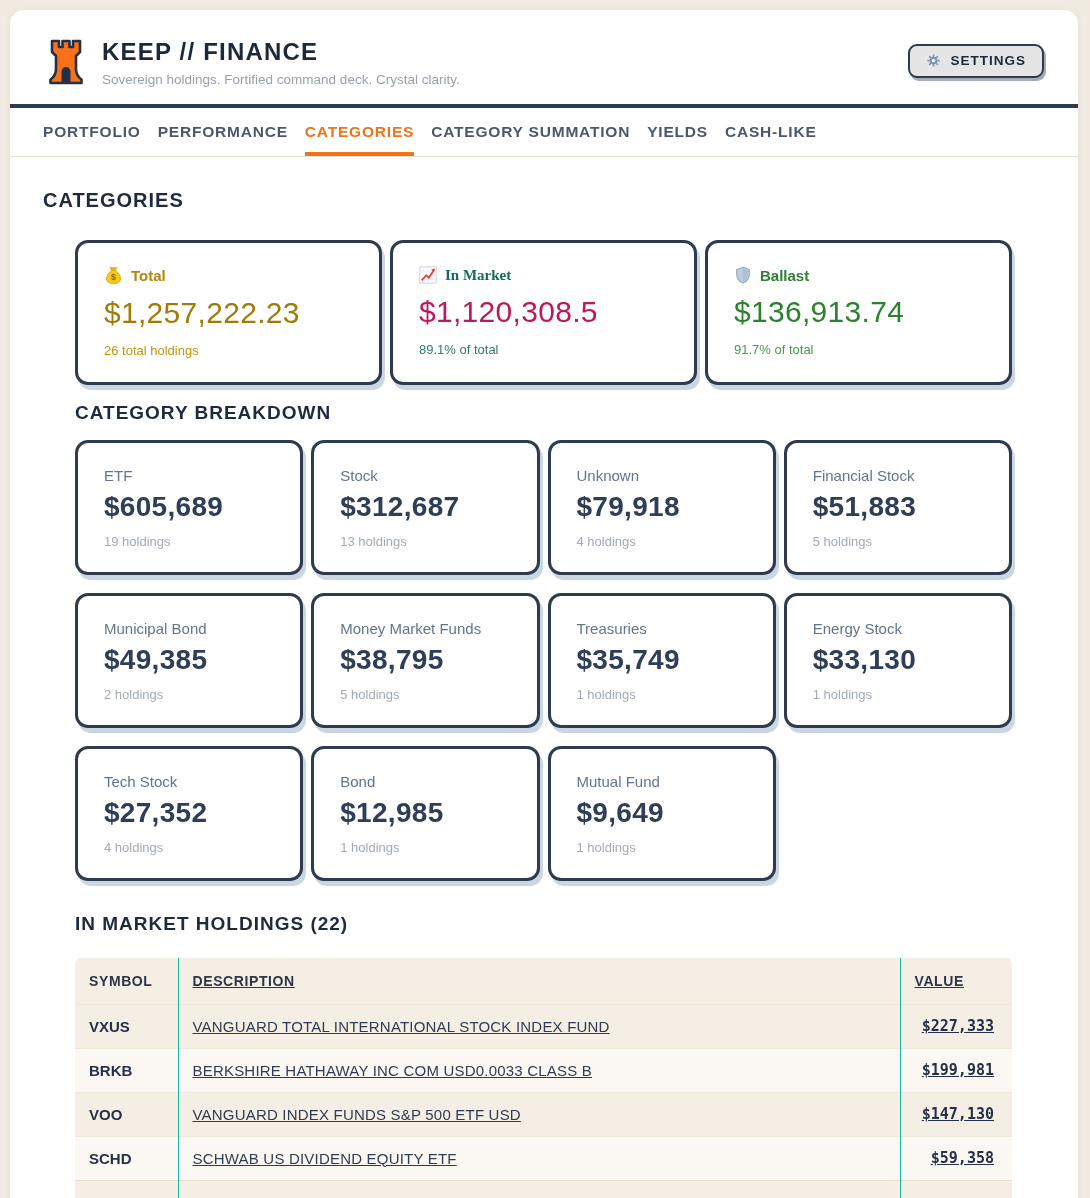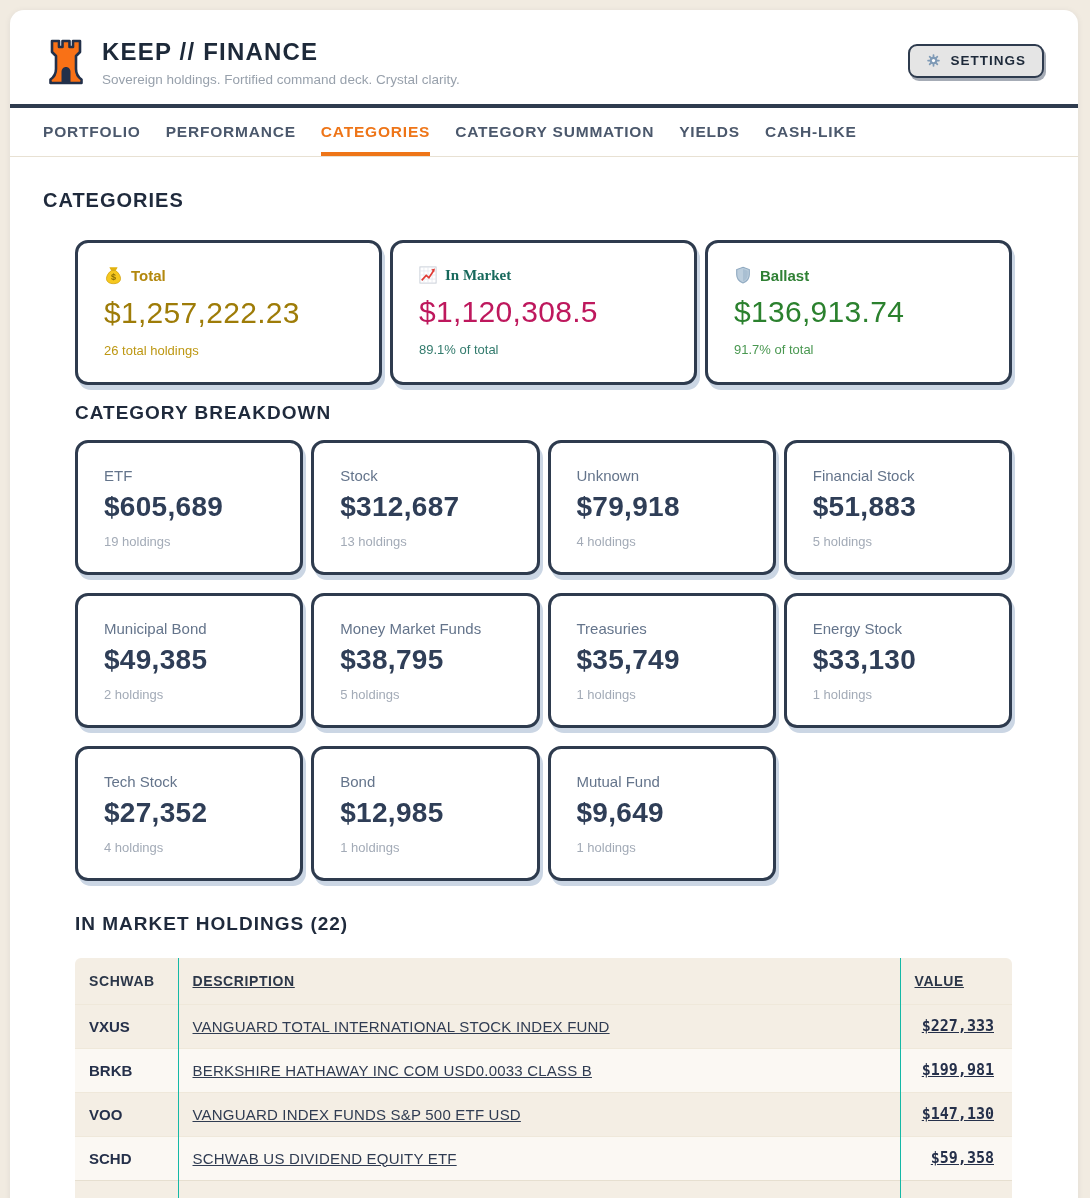--- a/index.html
+++ b/index.html
@@ -36,21 +36,21 @@
     display: flex; align-items: center; gap: 9px;
     background: #e5e5e5; border: 2.5px solid #2e3b4e; border-radius: 9px;
     padding: 7px 16px 8px;
     font-family: inherit; font-size: 13.5px; font-weight: 700;
     letter-spacing: 1px; color: #1d2939;
     box-shadow: 2px 3px 0 rgba(44,58,80,.42);
     cursor: pointer;
   }
   
   .nav {
-    display: flex; align-items: stretch; gap: 25px;
+    display: flex; align-items: stretch; gap: 17px;
     height: 49px; padding: 0 33px;
     border-bottom: 1px solid #e8e1d3;
   }
   .tab {
     position: relative; display: flex; align-items: center;
     font-size: 15.5px; font-weight: 700; letter-spacing: 0.8px;
     color: #4b586c; cursor: pointer; white-space: nowrap;
   }
   .tab.active { color: #ee7518; }
   .tab.active::after {
@@ -291,21 +291,21 @@
       <h3 class="sub-title holdings-title">IN MARKET HOLDINGS (22)</h3>
       <div class="table-wrap">
         <table>
           <colgroup>
               <col class="col-sym">
               <col class="col-desc">
               <col class="col-val">
             </colgroup>
           <thead>
             <tr>
-              <th>SCHWAB</th>
+              <th>SYMBOL</th>
               <th>DESCRIPTION</th>
               <th>VALUE</th>
             </tr>
           </thead>
           <tbody class="rows">
 
               <tr>
                 <td class="symbol">VXUS</td>
                 <td class="desc">VANGUARD TOTAL INTERNATIONAL STOCK INDEX FUND</td>
                 <td class="val">$227,333</td>

